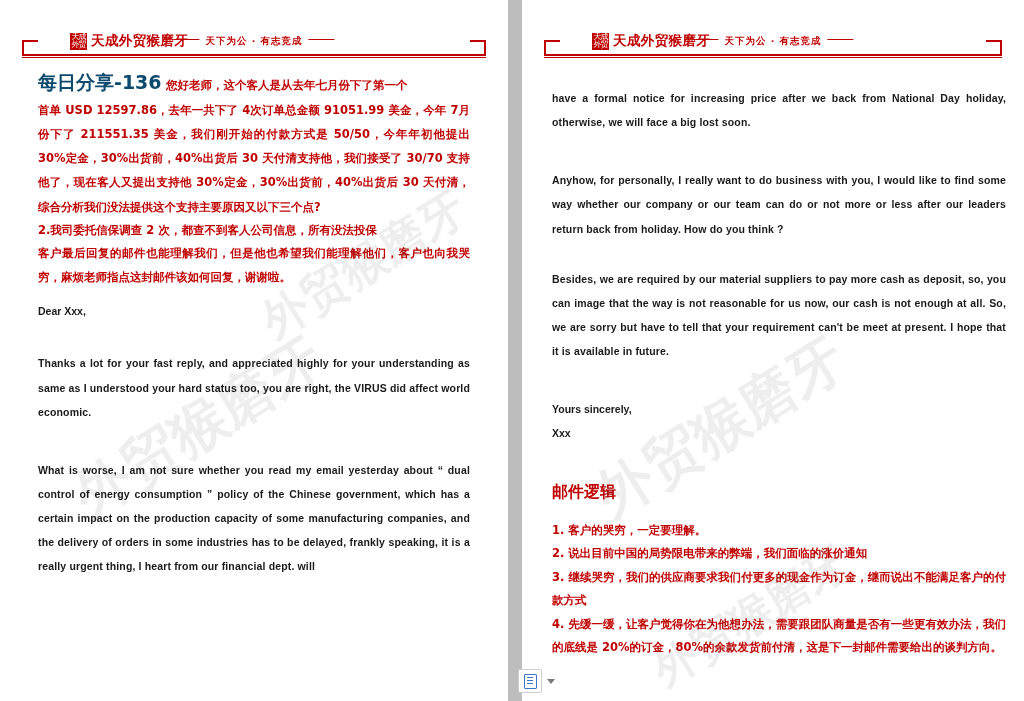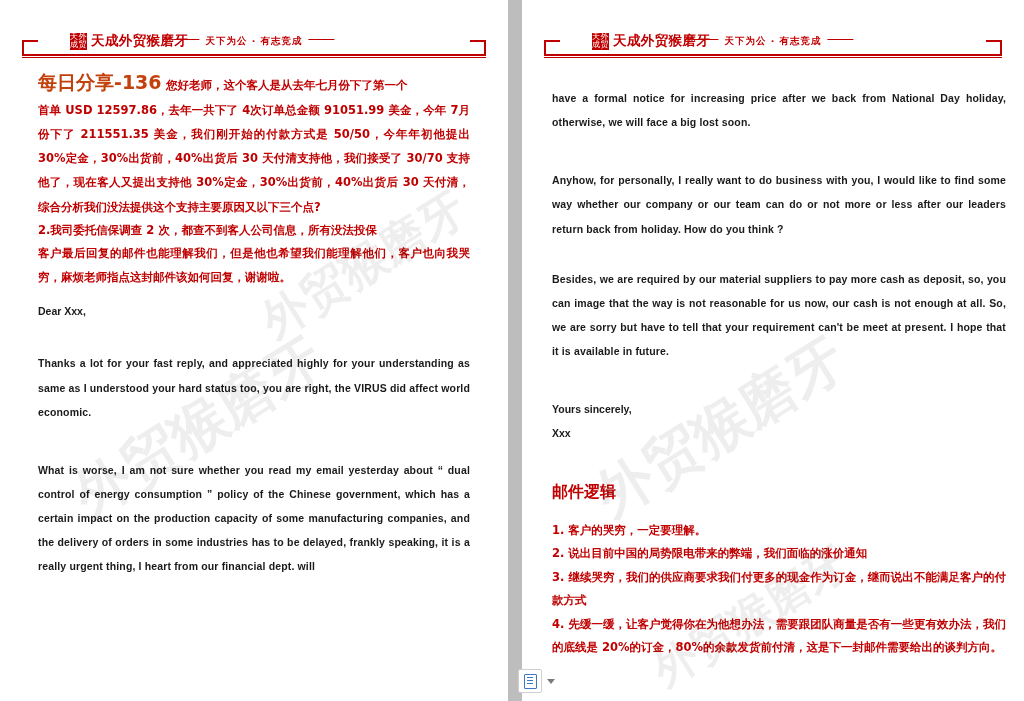--- a/index.html
+++ b/index.html
@@ -65,21 +65,21 @@
     align-items: center;
     gap: 4px;
   }
   .lh-mark {
     width: 17px; height: 17px;
     background: #c00000;
     color: #fff;
     font-size: 8px;
     line-height: 8px;
     display: flex;
-    flex-direction: row;
+    flex-direction: column;
     align-items: center;
     justify-content: center;
     letter-spacing: -1px;
     font-family: Liberation Serif, serif;
   }
   .lh-name {
     color: #c00000;
     font-size: 13.5px;
     font-weight: bold;
     letter-spacing: 0.4px;
@@ -106,21 +106,21 @@
     margin: 0 6px;
   }
 
   
   .body {
     padding: 10px 38px 0 38px;
   }
   .body-right { padding: 26px 18px 0 30px; }
 
   .headline {
-    color: #c2410c;
+    color: #0c4a6e;
     font-weight: bold;
     font-size: 19px;
     font-family: "DejaVu Sans", sans-serif;
     margin-bottom: 2px;
     display: inline-block;
   }
   .red {
     color: #c00000;
     font-family: "DejaVu Sans", sans-serif;
     font-size: 11.5px;

